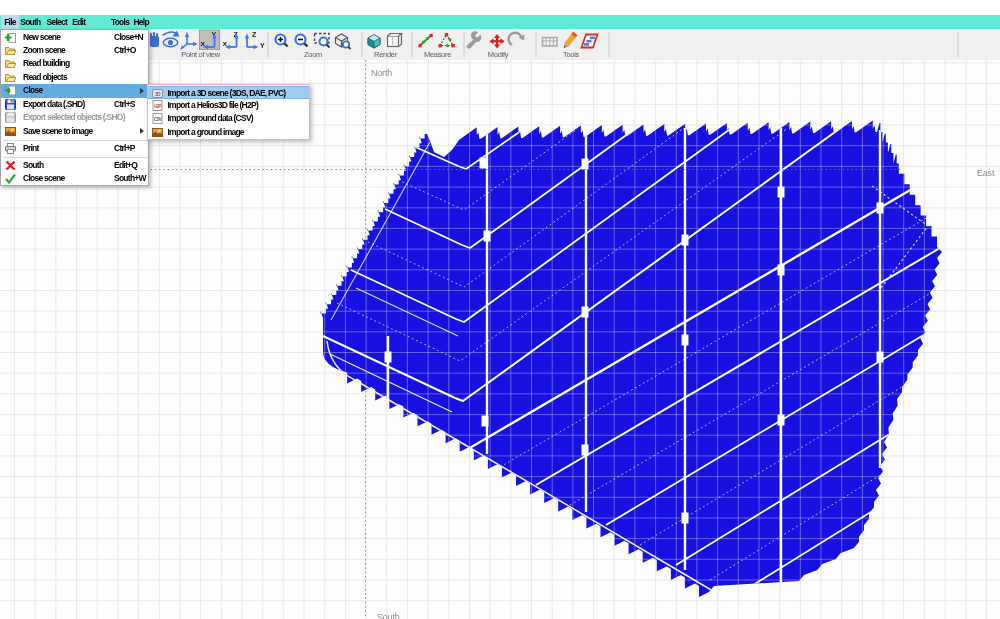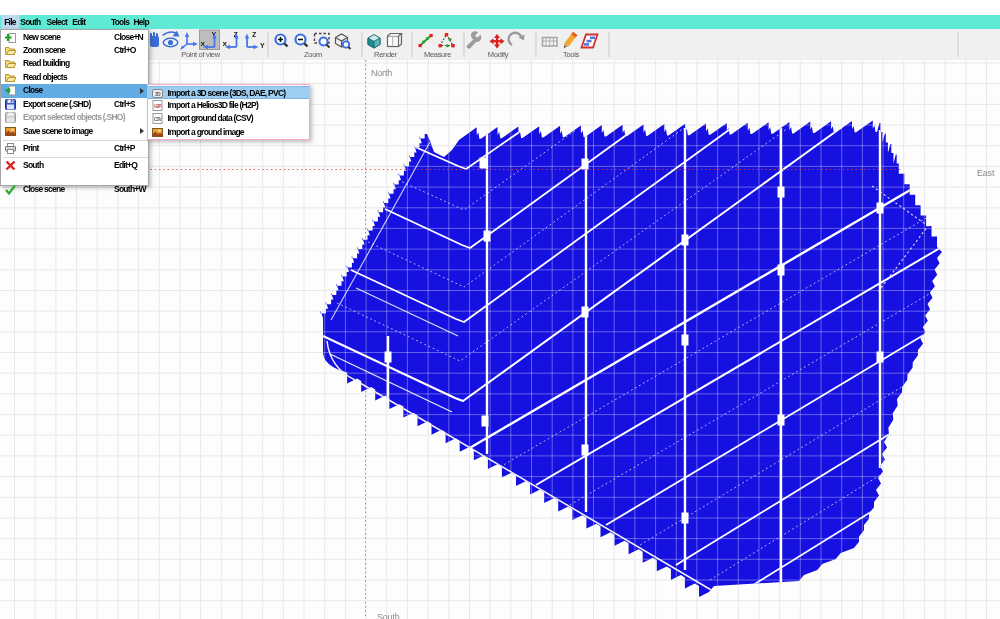--- a/index.html
+++ b/index.html
@@ -264,21 +264,21 @@
       </div>
       <div class="mrow" style="top:67.6px;">
         <span class="mic">
           <svg width="11" height="11" viewBox="0 0 11 11">
             <rect x="0.5" y="0.5" width="10" height="10" rx="1" fill="#3a57c8" stroke="#22348c"></rect>
             <rect x="2.5" y="0.5" width="6" height="3.5" fill="#e8e8f4"></rect>
             <rect x="5.8" y="1" width="1.6" height="2.4" fill="#3a57c8"></rect>
             <rect x="2" y="5.5" width="7" height="5" fill="#dfe4fa"></rect>
           </svg>
         </span>
-        <span class="mlab" style="">Export scene (.SHD)</span>
+        <span class="mlab" style="">Export data (.SHD)</span>
         <span class="sc">Ctrl+S</span>
       </div>
       <div class="mrow" style="top:80.9px;">
         <span class="mic">
           <svg width="11" height="11" viewBox="0 0 11 11">
             <rect x="0.5" y="0.5" width="10" height="10" rx="1" fill="#c9c9c9" stroke="#9a9a9a"></rect>
             <rect x="2.5" y="0.5" width="6" height="3.5" fill="#eee"></rect>
             <rect x="2" y="5.5" width="7" height="5" fill="#e5e5e5"></rect>
           </svg>
         </span>
@@ -310,21 +310,21 @@
       <div class="msep" style="top:127.1px"></div>
       <div class="mrow" style="top:128.9px;">
         <span class="mic">
           <svg width="11" height="11" viewBox="0 0 11 11">
             <path d="M1.5 1.5 L9.5 9.5 M9.5 1.5 L1.5 9.5" stroke="#e02020" stroke-width="2.4"></path>
           </svg>
         </span>
         <span class="mlab" style="">South</span>
         <span class="sc">Edit+Q</span>
       </div>
-      <div class="mrow" style="top:153px;">
+      <div class="mrow" style="top:142px;">
         <span class="mic">
           <svg width="11" height="11" viewBox="0 0 11 11">
             <path d="M1 6 L4 9.5 L10 1.5" fill="none" stroke="#2fa82f" stroke-width="2.2"></path>
           </svg>
         </span>
         <span class="mlab" style="">Close scene</span>
         <span class="sc">South+W</span>
       </div>
     </div>
 <div id="submenu">

